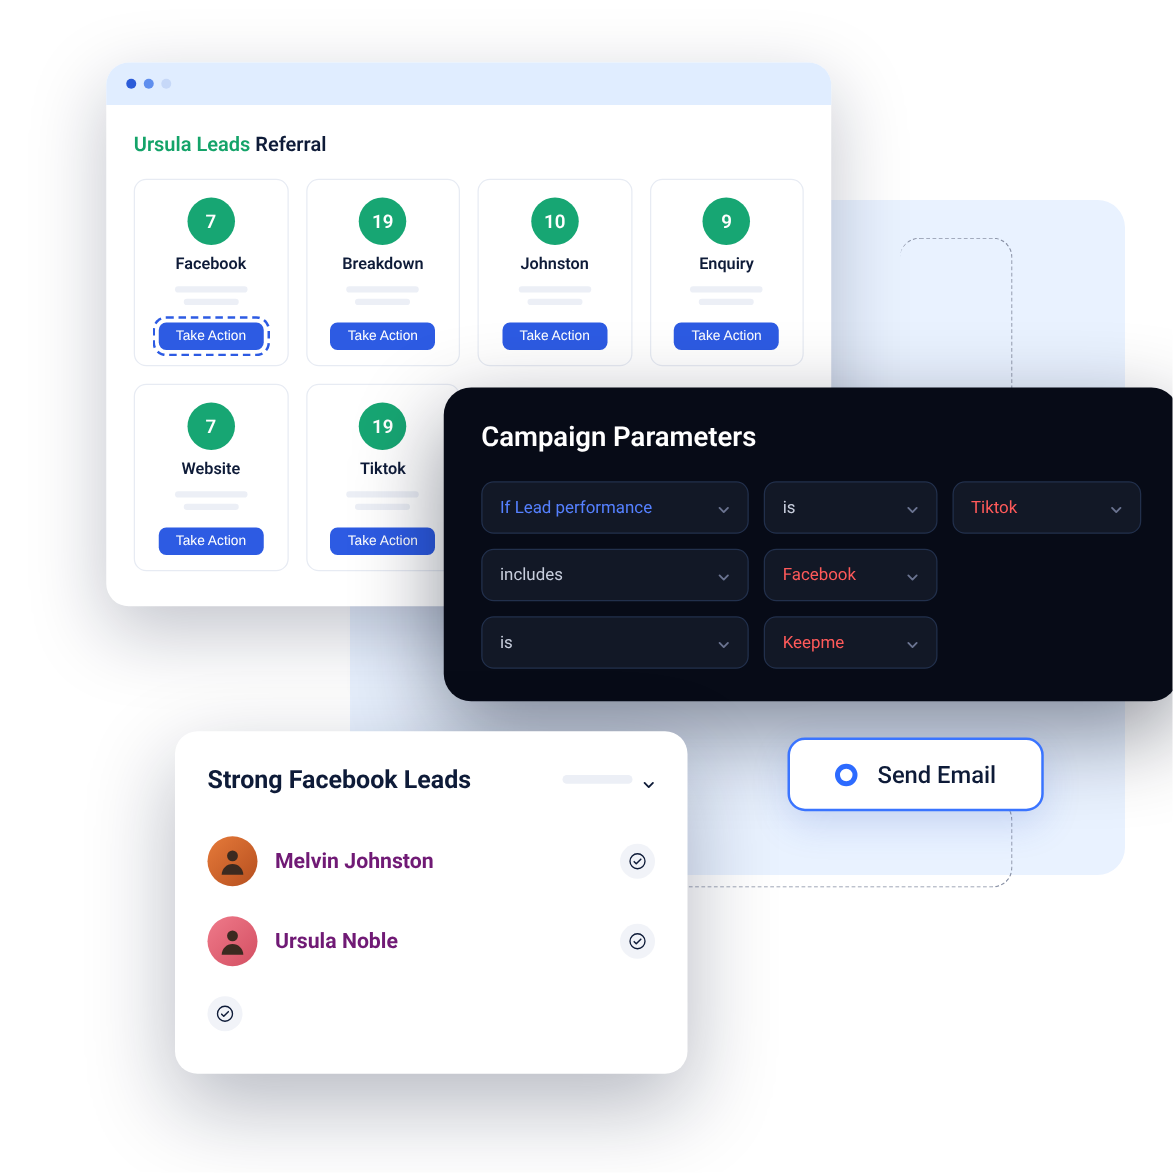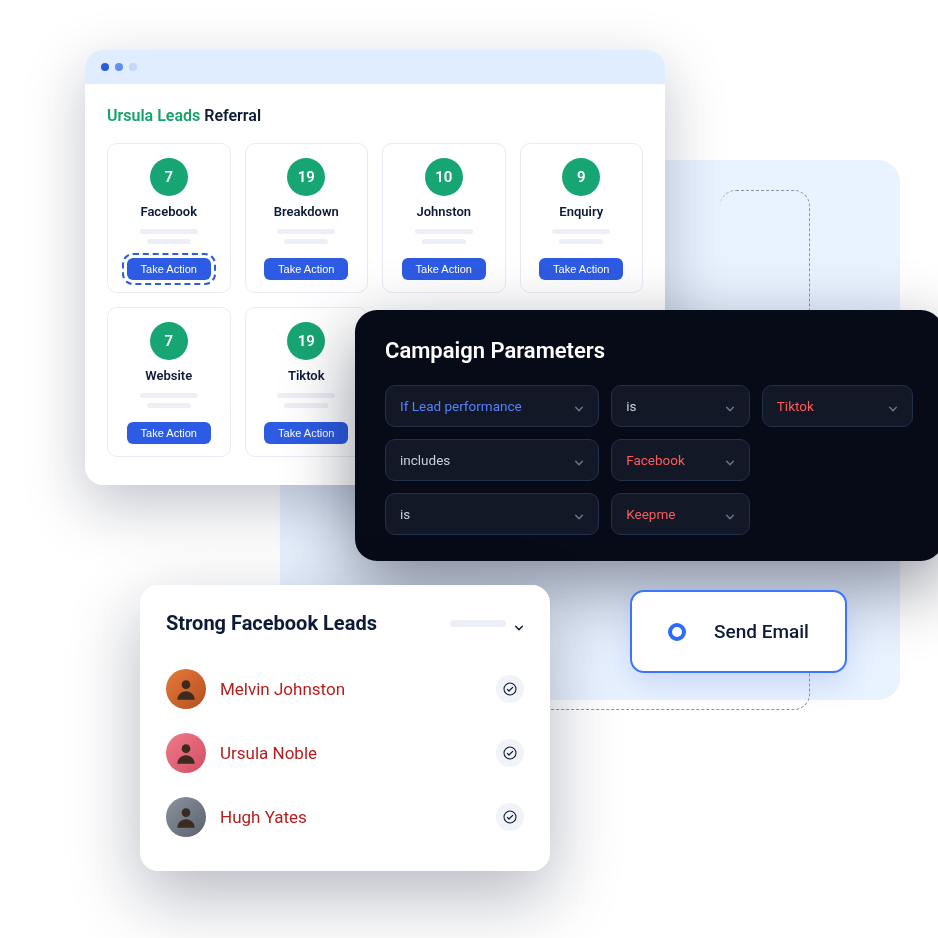--- a/index.html
+++ b/index.html
@@ -192,25 +192,25 @@
 }
 .chev svg { width: 10px; height: 10px; }
 
 
 .send-email {
   position: absolute;
   left: 630px;
   top: 590px;
   display: flex;
   align-items: center;
-  gap: 28px;
+  gap: 16px;
   background: #fff;
   border: 2px solid #3a74ff;
   border-radius: 14px;
-  padding: 28px 36px;
+  padding: 16px 36px;
   box-shadow: 0 10px 30px rgba(50, 90, 200, 0.18);
   cursor: pointer;
 }
 .radio-icon {
   width: 18px;
   height: 18px;
   border-radius: 50%;
   border: 4px solid #2d6bff;
   background: #fff;
 }
@@ -274,22 +274,22 @@
   align-items: center;
   justify-content: center;
   overflow: hidden;
 }
 .avatar.c1 { background: linear-gradient(135deg, #e67a3a, #b54f1f); }
 .avatar.c2 { background: linear-gradient(135deg, #ef7a8a, #d34f62); }
 .avatar.c3 { background: linear-gradient(135deg, #8a929e, #5b636e); }
 .avatar svg { width: 26px; height: 26px; }
 .lead-name {
   font-size: 17px;
-  font-weight: 400;
-  color: #b91c1c;
+  font-weight: 700;
+  color: #701a75;
   text-align: right;
 }
 .check-circle {
   width: 28px;
   height: 28px;
   border-radius: 50%;
   background: #f1f3f8;
   display: flex;
   align-items: center;
   justify-content: center;
@@ -474,29 +474,20 @@
       <div class="lead-name">Ursula Noble</div>
     </div>
     <div class="check-circle">
             <svg viewBox="0 0 24 24">
               <circle cx="12" cy="12" r="9" stroke="#0e1b38" stroke-width="1.6" fill="none"></circle>
               <path d="M8 12.5l2.5 2.5L16 9.5" stroke="#0e1b38" stroke-width="1.8" fill="none" stroke-linecap="round" stroke-linejoin="round"></path>
             </svg>
           </div>
   </div>
         <div class="lead-row">
-    <div class="lead-left">
-      <div class="avatar c3">
-              <svg viewBox="0 0 24 24">
-                <circle cx="12" cy="8" r="4" fill="#3b2a20"></circle>
-                <path d="M4 22c0-4.4 3.6-8 8-8s8 3.6 8 8" fill="#3b2a20"></path>
-              </svg>
-            </div>
-      <div class="lead-name">Hugh Yates</div>
-    </div>
     <div class="check-circle">
             <svg viewBox="0 0 24 24">
               <circle cx="12" cy="12" r="9" stroke="#0e1b38" stroke-width="1.6" fill="none"></circle>
               <path d="M8 12.5l2.5 2.5L16 9.5" stroke="#0e1b38" stroke-width="1.8" fill="none" stroke-linecap="round" stroke-linejoin="round"></path>
             </svg>
           </div>
   </div>
       </div>
   </div>
 

